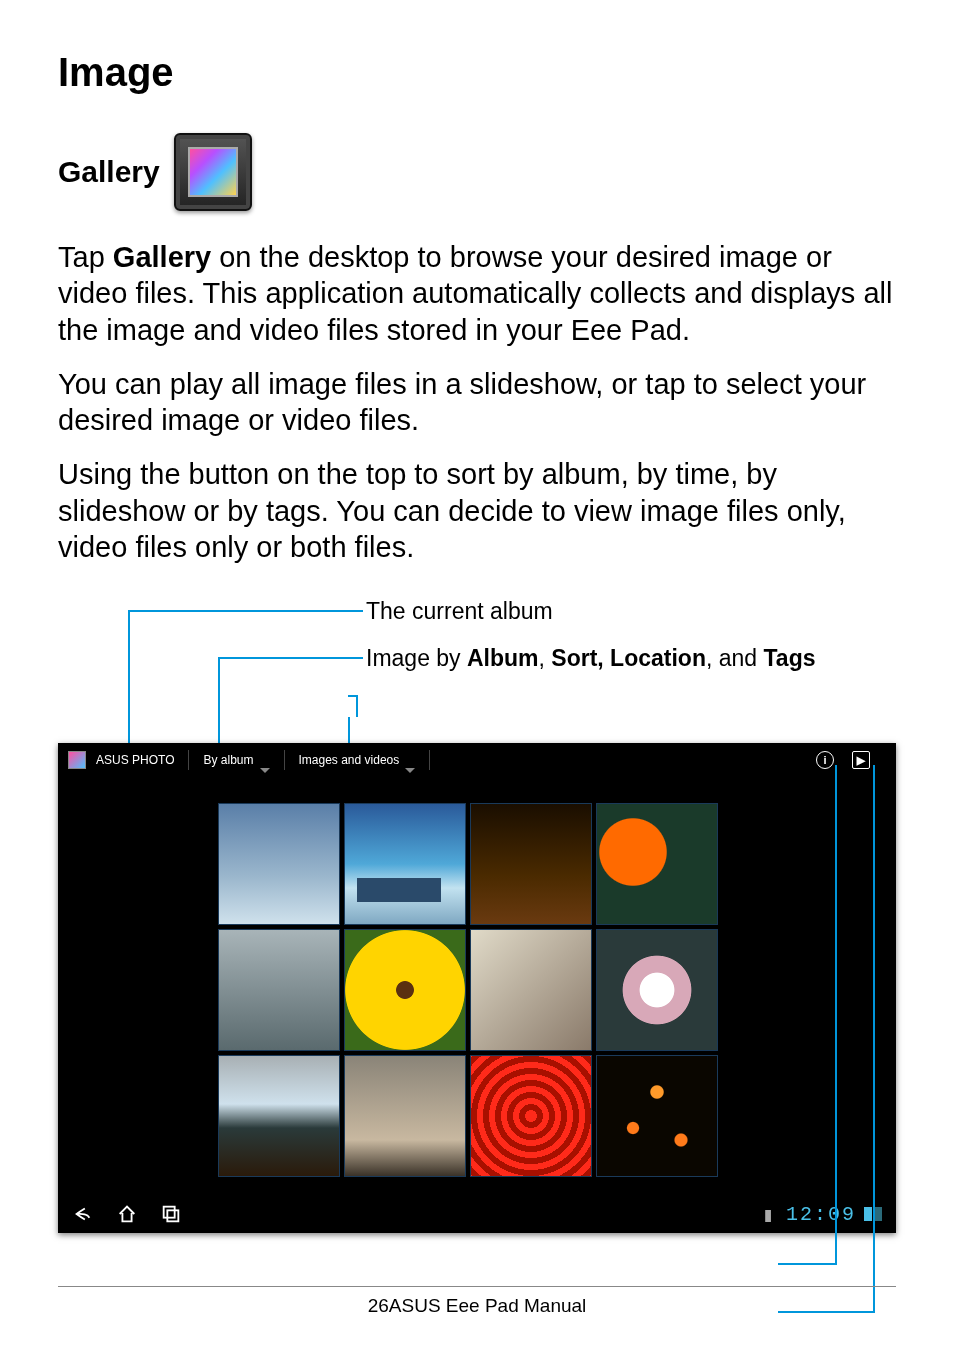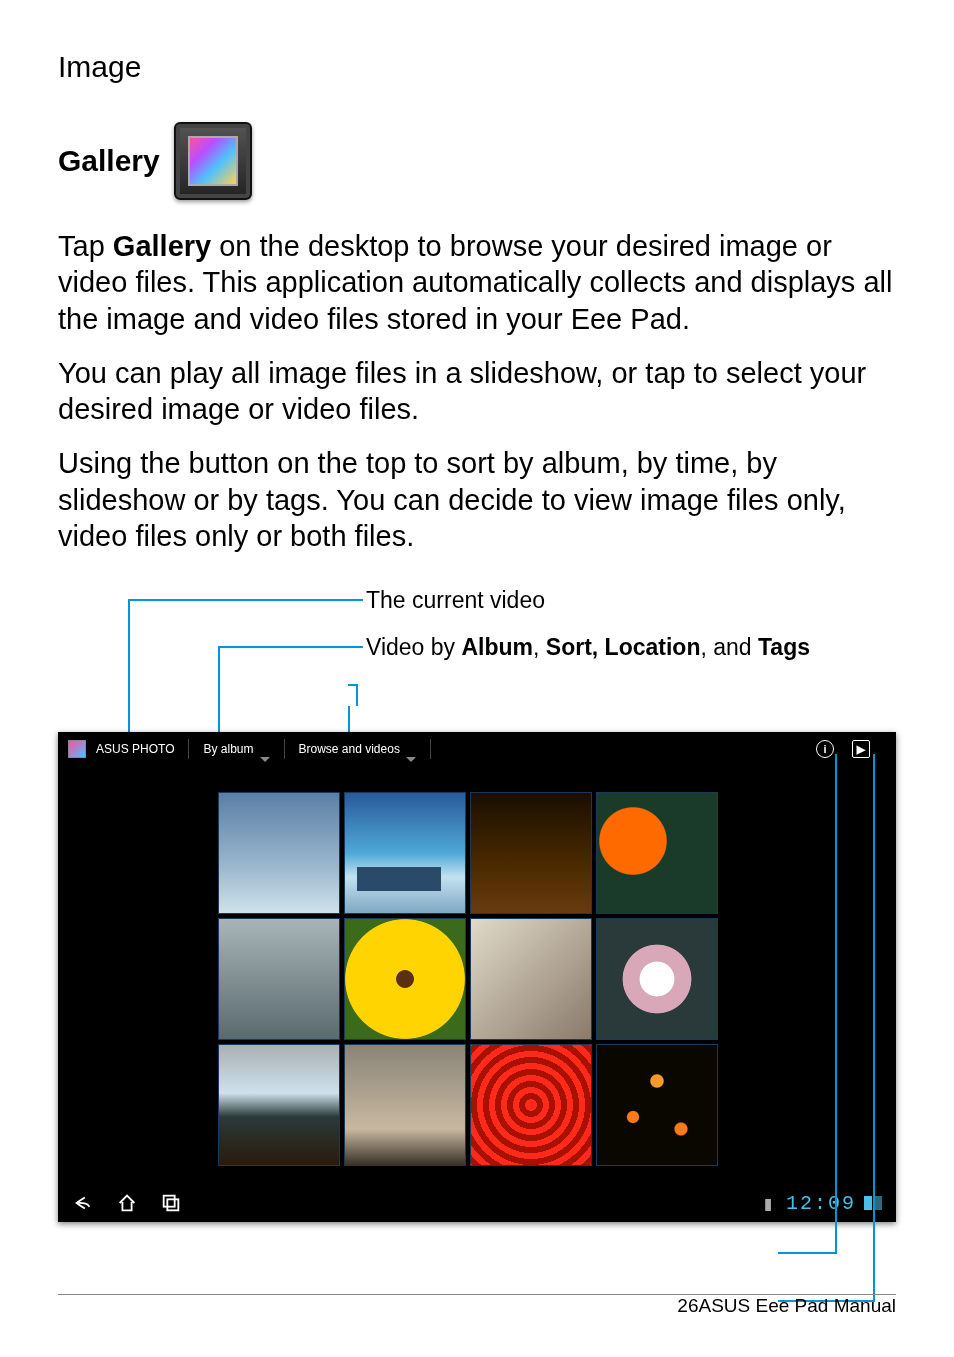--- a/index.html
+++ b/index.html
@@ -6,22 +6,22 @@
   body {
     font-family: "Segoe UI", "Myriad Pro", Arial, sans-serif;
     width: 954px;
     height: 1357px;
     background: #fff;
     color: #000;
     position: relative;
     padding: 50px 58px 40px 58px;
   }
   h1.main-title {
-    font-size: 30px;
-    font-weight: 400;
+    font-size: 40px;
+    font-weight: 700;
     margin-bottom: 38px;
   }
   .gallery-row {
     display: flex;
     align-items: center;
     gap: 14px;
     margin-bottom: 28px;
   }
   h2.sub-title {
     font-size: 30px;
@@ -153,22 +153,23 @@
     display:flex;align-items:center;
   }
   .clock .stat-icons { margin-left:8px; display:flex; gap:2px; }
   .clock .stat { width:8px;height:14px;background:#4ac0e8; }
   .clock .stat.dim { background:#2a6a7a; }
   .footer {
     position:absolute;
     bottom:40px;
     left:58px; right:58px;
     border-top:1px solid #888;
+    padding-top:8px;
     display:flex;
-    justify-content:flex-end;
+    justify-content:center;
     font-size:19px;
   }
 </style>
 </head>
 <body>
 
 <h1 class="main-title">Image</h1>
 
 <div class="gallery-row">
   <h2 class="sub-title">Gallery</h2>
@@ -178,43 +179,43 @@
 </div>
 
 <p class="body">
   <span>Tap </span><b>Gallery</b><span> on the desktop to browse your desired image or video files. This application automatically collects and displays all the image and video files stored in your Eee Pad.</span>
 </p>
 <p class="body">You can play all image files in a slideshow, or tap to select your desired image or video files.</p>
 <p class="body">Using the button on the top to sort by album, by time, by slideshow or by tags. You can decide to view image files only, video files only or both files.</p>
 
 <div class="diagram-wrap">
 
-  <div class="callout" style="left:308px;top:3px;">The current video</div>
+  <div class="callout" style="left:308px;top:3px;">The current album</div>
   <div class="callout" style="left:308px;top:50px;">
-    <span>Video by </span><b>Album</b><span>, </span><b>Sort, Location</b><span>, and </span><b>Tags</b>
+    <span>Image by </span><b>Album</b><span>, </span><b>Sort, Location</b><span>, and </span><b>Tags</b>
   </div>
 
   <div class="callout-line-h" style="left:70px;top:15px;width:235px;"></div>
   <div class="callout-line-v" style="left:70px;top:15px;height:140px;"></div>
 
   <div class="callout-line-h" style="left:160px;top:62px;width:145px;"></div>
   <div class="callout-line-v" style="left:160px;top:62px;height:93px;"></div>
 
   <div class="bracket" style="left:290px;top:100px;height:22px;"></div>
   <div class="callout-line-v" style="left:290px;top:122px;height:33px;"></div>
 
   <div class="tablet">
     <div class="tablet-top">
       <div class="app-badge"></div>
       <span>ASUS PHOTO</span>
       <div class="sep"></div>
       <span>By album</span>
       <span class="dd"></span>
       <div class="sep"></div>
-      <span>Browse and videos</span>
+      <span>Images and videos</span>
       <span class="dd"></span>
       <div class="sep"></div>
       <div class="spacer"></div>
       <div class="i-btn">i</div>
       <div class="play-btn">▶</div>
     </div>
 
     <div class="grid">
       <div class="thumb sky"></div>
       <div class="thumb boat"></div>

